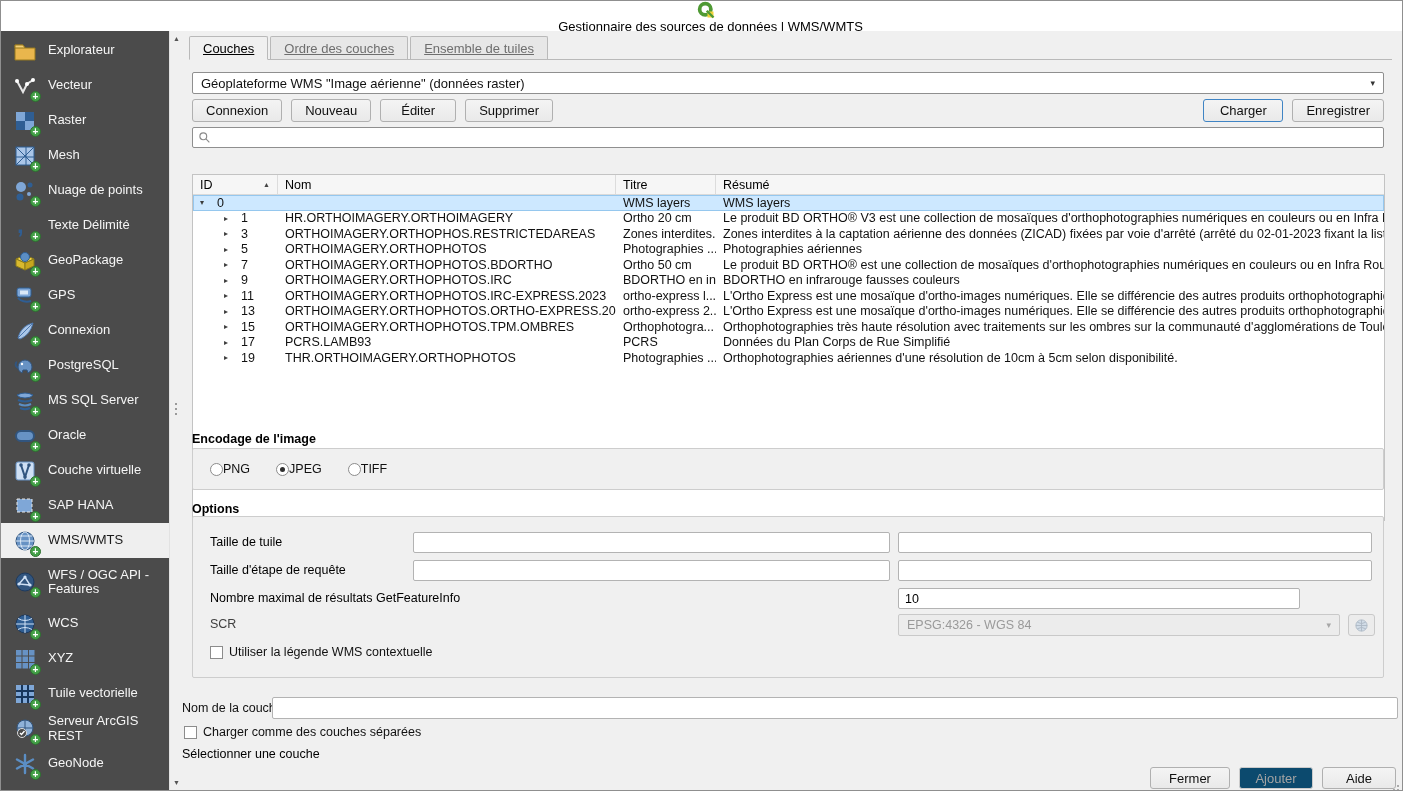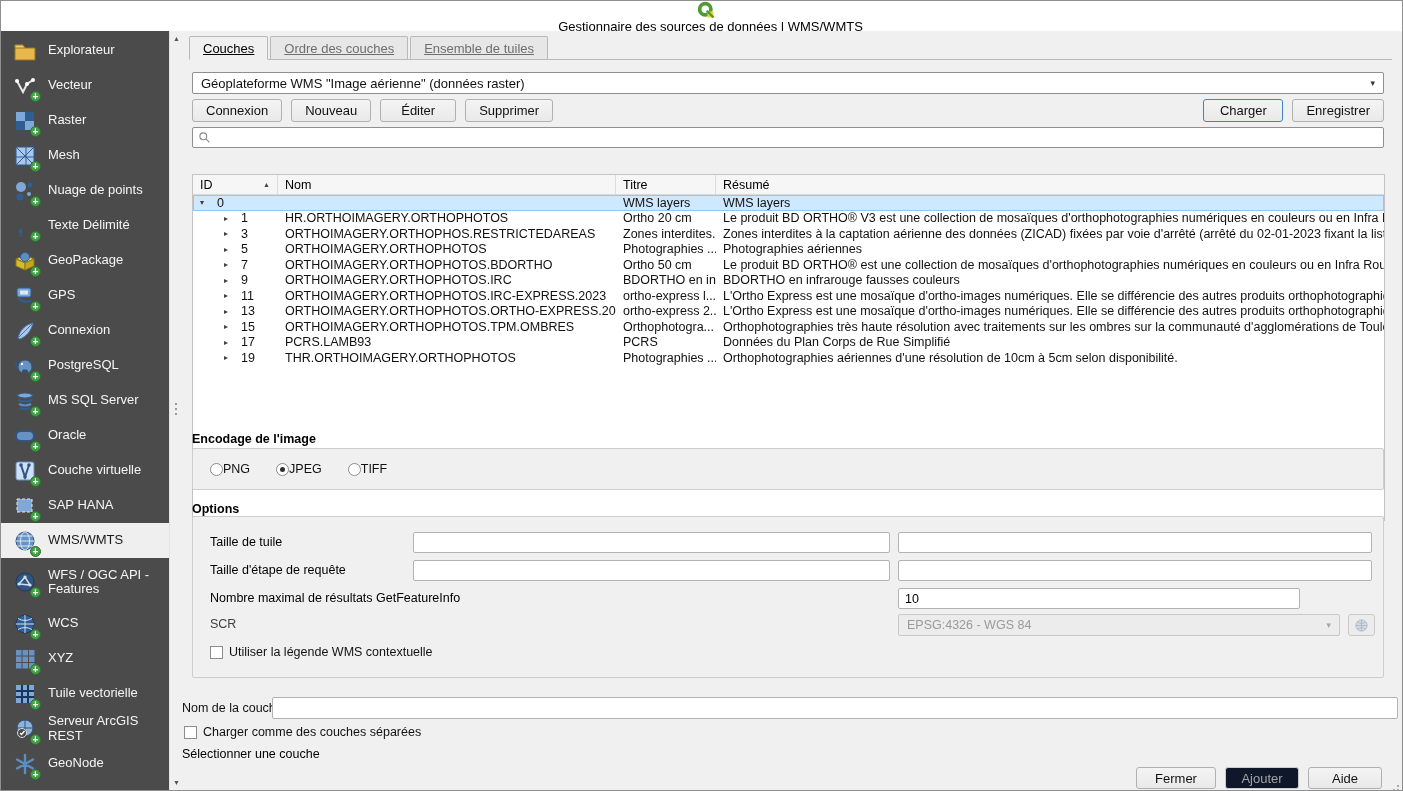--- a/index.html
+++ b/index.html
@@ -44,21 +44,21 @@
 
   .combo { background:#fff; border:1px solid #8f8f8f; border-radius:2px; display:flex; align-items:center; padding:0 8px; font-size:13px; cursor:pointer; }
   .combo .arrow { margin-left:auto; font-size:9px; color:#333; }
   .combo.disabled { background:#ececec; color:#9a9a9a; border-color:#c9c9c9; cursor:default; }
   .combo.disabled .arrow { color:#a7a7a7; }
   #connection-combo { position:absolute; left:10px; top:41px; width:1192px; height:22px; }
 
   .btnrow { position:absolute; left:10px; top:68px; width:1192px; height:23px; display:flex; gap:9px; }
   .btn { height:23px; min-width:76px; padding:0 13px; background:#f0f0f0; background:linear-gradient(#f4f4f4,#e9e9e9); border:1px solid #b0b0b0; border-radius:3px; font-family:inherit; font-size:13px; color:#111; display:flex; align-items:center; justify-content:center; cursor:pointer; }
   .btn.default { border-color:#3f84c4; }
-  .btn.disabled { color:#a3a3a3; border-color:#cbcbcb; background:#0f172a; cursor:default; }
+  .btn.disabled { color:#a3a3a3; border-color:#cbcbcb; background:#0c4a6e; cursor:default; }
   .spacer { flex:1; }
 
   .searchbox { position:absolute; left:10px; top:96px; width:1192px; height:21px; background:#fff; border:1px solid #8f8f8f; border-radius:2px; display:flex; align-items:center; gap:5px; padding:0 5px; }
   .searchbox svg { width:13px; height:13px; flex-shrink:0; }
   .searchbox input { flex:1; border:none; outline:none; background:transparent; font:inherit; height:100%; }
 
   
   .layer-table { position:absolute; left:10px; top:123px; width:1193px; height:347px; background:#fff; border:1px solid #c3c3c3; overflow:hidden; font-size:12.5px;margin-top:20px; }
   .thead { display:flex; height:20px; background:#f6f6f6; border-bottom:1px solid #dadada; }
   .th { display:flex; align-items:center; padding:0 5px 0 7px; border-right:1px solid #dcdcdc; position:relative; color:#000; }
@@ -100,21 +100,21 @@
 
   #crs-combo { position:absolute; left:705px; top:97px; width:442px; height:22px; font-size:12.5px; }
   .icon-btn { position:absolute; left:1155px; top:97px; width:27px; height:22px; background:#ececec; border:1px solid #c9c9c9; border-radius:3px; display:flex; align-items:center; justify-content:center; }
   .icon-btn svg { width:15px; height:15px; opacity:.55; }
 
   
   .layer-name-label { position:absolute; left:0; top:670px; font-size:12.5px; }
   #layer-name-input { left:90px; top:666px; width:1126px; height:22px; }
   #sep-layers-row { left:2px; top:694px; }
   .status-text { position:absolute; left:0; top:716px; font-size:12.5px; color:#000; }
-  .dialog-buttons { position:absolute; right:20px; top:736px; display:flex; gap:9px; }
+  .dialog-buttons { position:absolute; right:6px; top:736px; display:flex; gap:9px; }
   .dialog-buttons .btn { height:22px; min-width:74px; }
   .resize-grip { position:absolute; right:3px; bottom:3px; width:2px; height:2px; background:#aaa; box-shadow:-4px 4px #aaa, 0 4px #aaa, -8px 8px #aaa, -4px 8px #aaa, 0 8px #aaa; }
 </style>
 </head>
 <body>
 
 <div class="window">
 
   <div class="titlebar">
     <span class="app-icon">
@@ -449,21 +449,21 @@
               </div>
               <div class="tc tc-nom"></div>
               <div class="tc tc-titre">WMS layers</div>
               <div class="tc tc-resume">WMS layers</div>
             </div>
             <div class="trow">
               <div class="tc tc-id">
                 <span class="tree-arrow lvl1">▸</span>
                 <span class="idtxt">1</span>
               </div>
-              <div class="tc tc-nom">HR.ORTHOIMAGERY.ORTHOPHOTOS</div>
+              <div class="tc tc-nom">HR.ORTHOIMAGERY.ORTHOIMAGERY</div>
               <div class="tc tc-titre">Ortho 20 cm</div>
               <div class="tc tc-resume">Le produit BD ORTHO® V3 est une collection de mosaïques d'orthophotographies numériques en couleurs ou en Infra Rou...</div>
             </div>
             <div class="trow">
               <div class="tc tc-id">
                 <span class="tree-arrow lvl1">▸</span>
                 <span class="idtxt">3</span>
               </div>
               <div class="tc tc-nom">ORTHOIMAGERY.ORTHOPHOS.RESTRICTEDAREAS</div>
               <div class="tc tc-titre">Zones interdites...</div>

